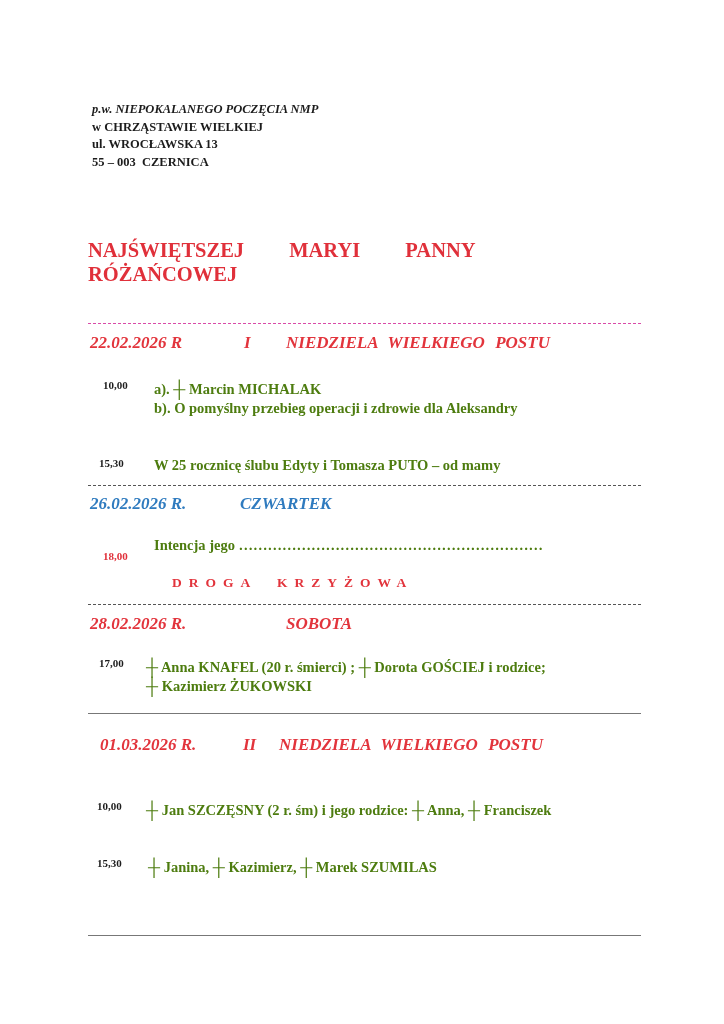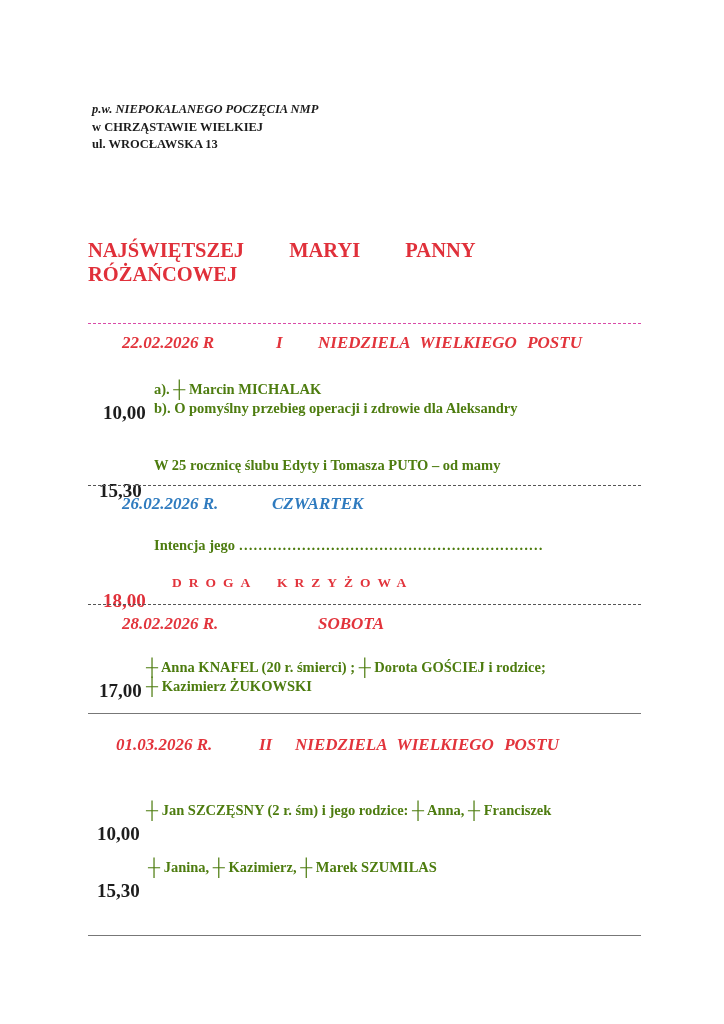--- a/index.html
+++ b/index.html
@@ -13,34 +13,35 @@
     .title { left: 88px; top: 239px; width: 560px; font-weight: bold; font-size: 20.5px; line-height: 23.5px; color: #e0303a; }
     .title .l1 { word-spacing: 9px; }
     .title .l2 { word-spacing: 40px; }
     .title .l3 { text-align: center; word-spacing: 18px; padding-right: 20px; }
     .dash { left: 88px; width: 553px; height: 0; border-top: 1.6px dashed; }
     .dash.pink { border-color: #d94aa8; }
     .dash.grey { border-color: #555; border-top-width: 1.3px; }
     .solid { left: 88px; width: 553px; height: 0; border-top: 1.2px solid #777; }
     .dayhead { left: 90px; font-weight: bold; font-style: italic; font-size: 17px; color: #e2343c; white-space: pre; }
     .dayhead.blue { color: #2f7bbf; }
-    .dayhead span { position: absolute; top: 0; white-space: nowrap; margin-left: 32px; }
-    .time { font-weight: bold; font-size: 19px; color: #1d1d1d; margin-top: 23px; }
+    .dayhead span { position: absolute; top: 0; white-space: nowrap; }
+    .time { font-weight: bold; font-size: 11px; color: #1d1d1d; }
     .time.red { color: #e0303a; }
     .txt { font-weight: bold; font-size: 14.5px; color: #4d7c0f; white-space: nowrap; text-align: right; }
     .cross { font-weight: normal; font-size: 17px; position: relative; top: 1px; }
     .droga { left: 172px; top: 575px; font-weight: bold; font-size: 13.5px; letter-spacing: 7px; color: #e2343c; word-spacing: 10px; }
   </style>
 </head>
 <body>
 
 <div class="abs header">
   <div class="it">p.w. NIEPOKALANEGO POCZĘCIA NMP</div>
   <div>w CHRZĄSTAWIE WIELKIEJ</div>
   <div>ul. WROCŁAWSKA 13</div>
+  <div style="white-space:pre">55 – 003  CZERNICA</div>
 </div>
 
 <div class="abs title">
   <div class="l2">NAJŚWIĘTSZEJ MARYI PANNY RÓŻAŃCOWEJ</div>
 </div>
 
 <div class="abs dash pink" style="top:323px"></div>
 
 <div class="abs dayhead" style="top:333px; width:540px; height:22px;">
   <span style="left:0">22.02.2026 R</span>
@@ -62,21 +63,21 @@
 <div class="abs time" style="left:99px; top:457px">15,30</div>
 <div class="abs txt" style="left:154px; top:457px">W 25 rocznicę ślubu Edyty i Tomasza PUTO – od mamy</div>
 
 <div class="abs dash grey" style="top:485px"></div>
 
 <div class="abs dayhead blue" style="top:494px; width:540px; height:22px;">
   <span style="left:0">26.02.2026 R.</span>
   <span style="left:150px">CZWARTEK</span>
 </div>
 
-<div class="abs time red" style="left:103px; top:567px">18,00</div>
+<div class="abs time red" style="left:103px; top:550px">18,00</div>
 <div class="abs txt" style="left:154px; top:537px">Intencja jego ………………………………………………………</div>
 
 <div class="abs droga">DROGA KRZYŻOWA</div>
 
 <div class="abs dash grey" style="top:604px"></div>
 
 <div class="abs dayhead" style="top:614px; width:540px; height:22px;">
   <span style="left:0">28.02.2026 R.</span>
   <span style="left:196px">SOBOTA</span>
 </div>
@@ -88,21 +89,21 @@
   <span class="cross">┼</span>
   <span>Dorota GOŚCIEJ i rodzice;</span>
 </div>
 <div class="abs txt" style="left:146px; top:676px">
   <span class="cross">┼</span>
   <span>Kazimierz ŻUKOWSKI</span>
 </div>
 
 <div class="abs solid" style="top:713px"></div>
 
-<div class="abs dayhead" style="top:735px; left:84px; width:540px; height:22px;">
+<div class="abs dayhead" style="top:735px; left:100px; width:540px; height:22px;">
   <span style="left:0">01.03.2026 R.</span>
   <span style="left:143px">II</span>
   <span style="left:179px; word-spacing:6px;">NIEDZIELA   WIELKIEGO   POSTU</span>
 </div>
 
 <div class="abs time" style="left:97px; top:800px">10,00</div>
 <div class="abs txt" style="left:146px; top:800px">
   <span class="cross">┼</span>
   <span>Jan SZCZĘSNY (2 r. śm) i jego rodzice:</span>
   <span class="cross">┼</span>

